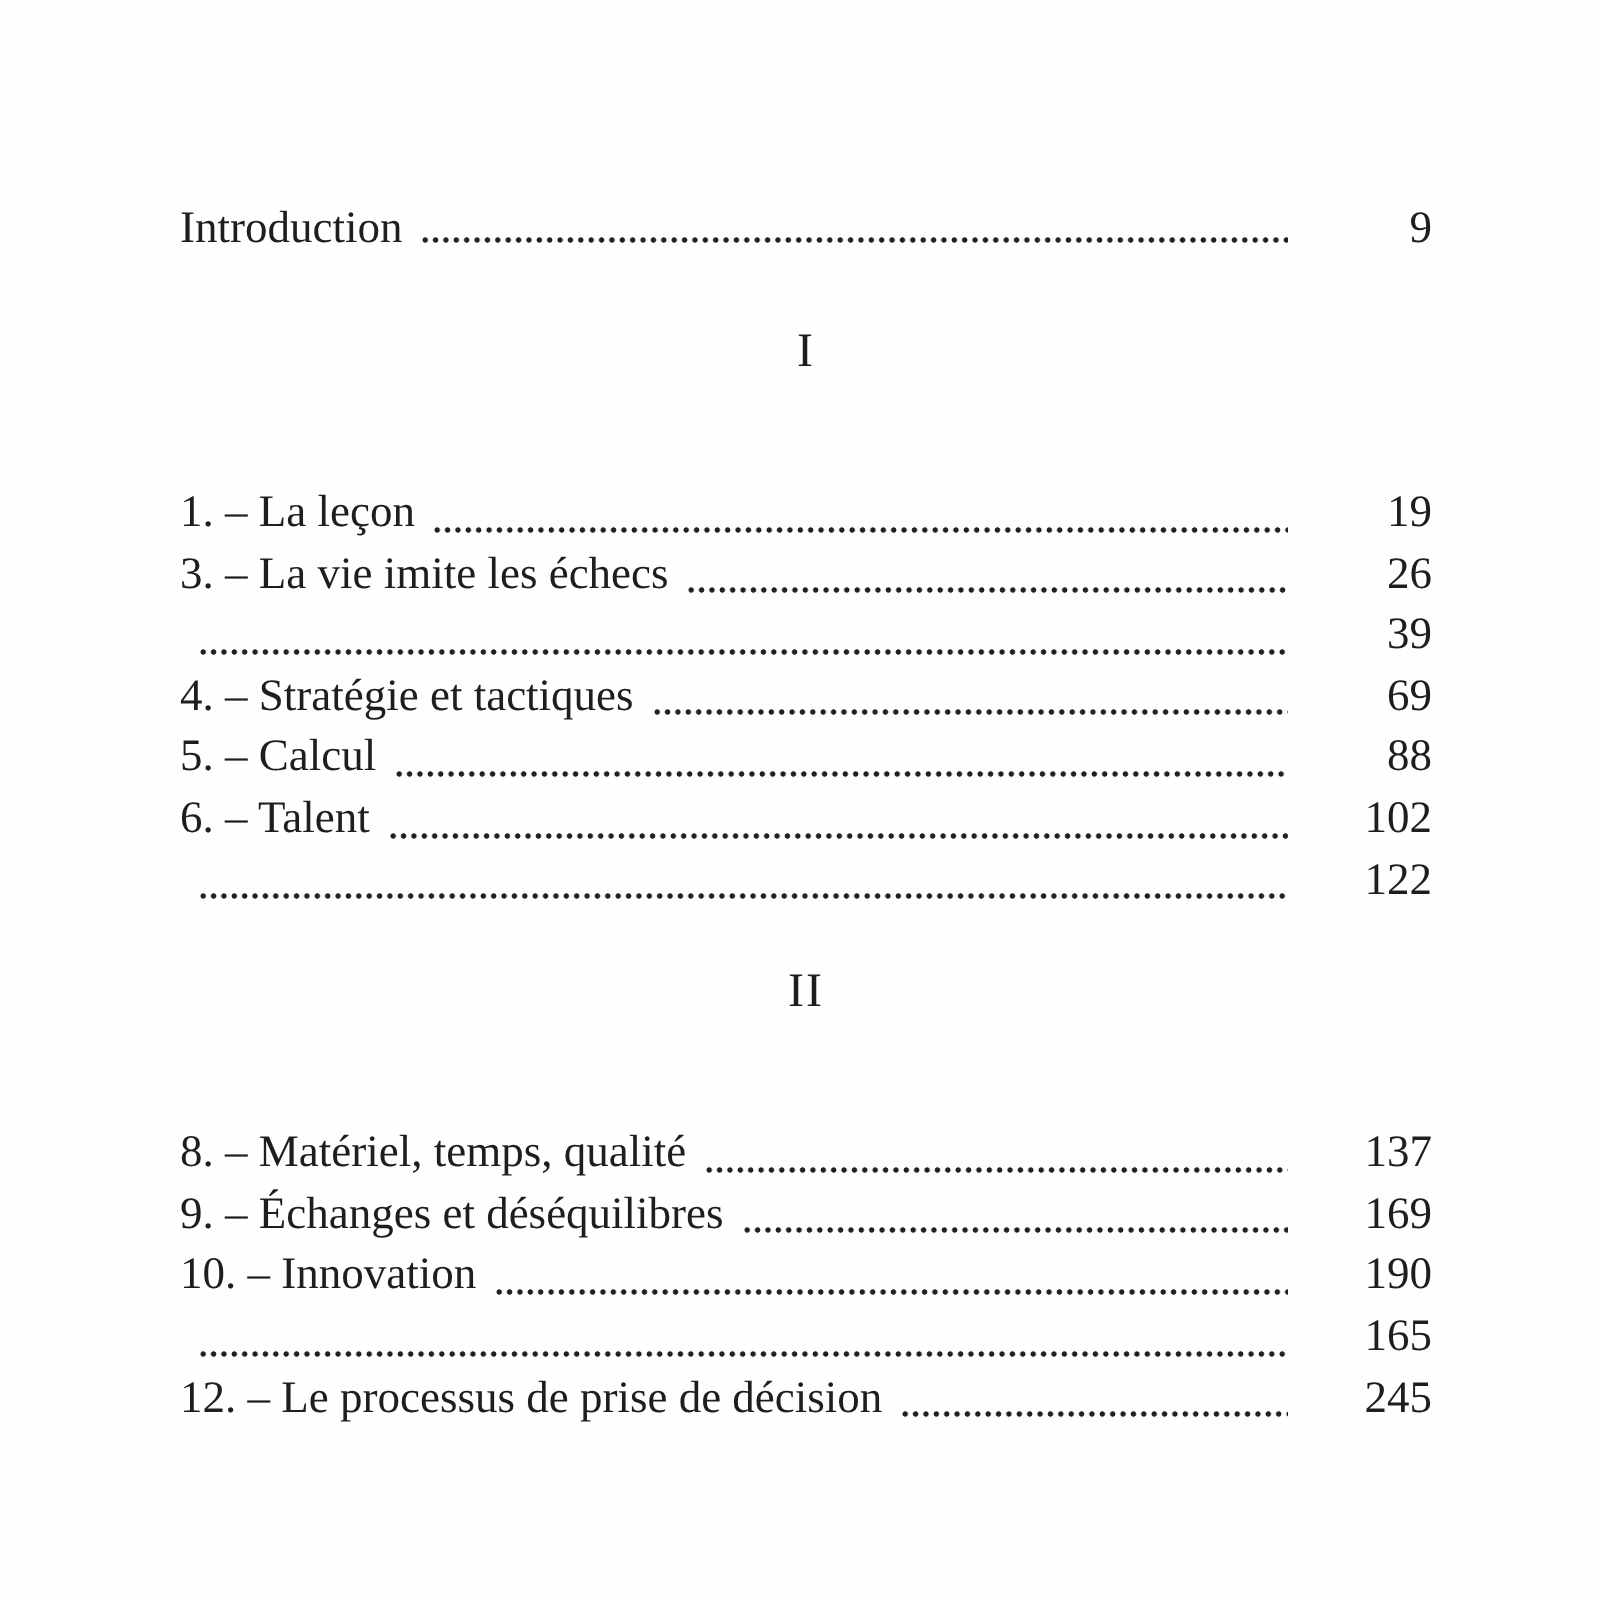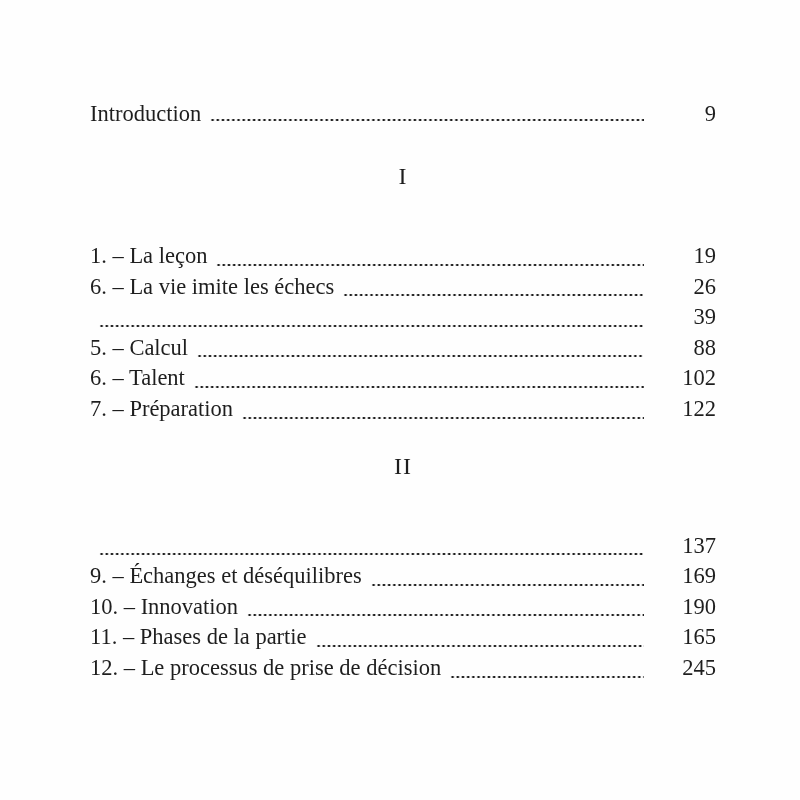--- a/index.html
+++ b/index.html
@@ -68,64 +68,68 @@
 
   <div class="section-heading heading-1">I</div>
 
   <div class="entry-list">
     <div class="row">
       <span class="entry-label">1. – La leçon</span>
       <span class="leader"></span>
       <span class="pg">19</span>
     </div>
     <div class="row">
-      <span class="entry-label">6. – La vie imite les échecs</span>
+      <span class="entry-label">3. – La vie imite les échecs</span>
       <span class="leader"></span>
       <span class="pg">26</span>
     </div>
     <div class="row">
       <span class="leader"></span>
       <span class="pg">39</span>
+    </div>
+    <div class="row">
+      <span class="entry-label">4. – Stratégie et tactiques</span>
+      <span class="leader"></span>
+      <span class="pg">69</span>
     </div>
     <div class="row">
       <span class="entry-label">5. – Calcul</span>
       <span class="leader"></span>
       <span class="pg">88</span>
     </div>
     <div class="row">
       <span class="entry-label">6. – Talent</span>
       <span class="leader"></span>
       <span class="pg">102</span>
     </div>
     <div class="row">
-      <span class="entry-label">7. – Préparation</span>
       <span class="leader"></span>
       <span class="pg">122</span>
     </div>
   </div>
 
   <div class="section-heading heading-2">II</div>
 
   <div class="entry-list">
     <div class="row">
+      <span class="entry-label">8. – Matériel, temps, qualité</span>
       <span class="leader"></span>
       <span class="pg">137</span>
     </div>
     <div class="row">
       <span class="entry-label">9. – Échanges et déséquilibres</span>
       <span class="leader"></span>
       <span class="pg">169</span>
     </div>
     <div class="row">
       <span class="entry-label">10. – Innovation</span>
       <span class="leader"></span>
       <span class="pg">190</span>
     </div>
     <div class="row">
-      <span class="entry-label">11. – Phases de la partie</span>
       <span class="leader"></span>
       <span class="pg">165</span>
     </div>
     <div class="row">
       <span class="entry-label">12. – Le processus de prise de décision</span>
       <span class="leader"></span>
       <span class="pg">245</span>
     </div>
   </div>
 

